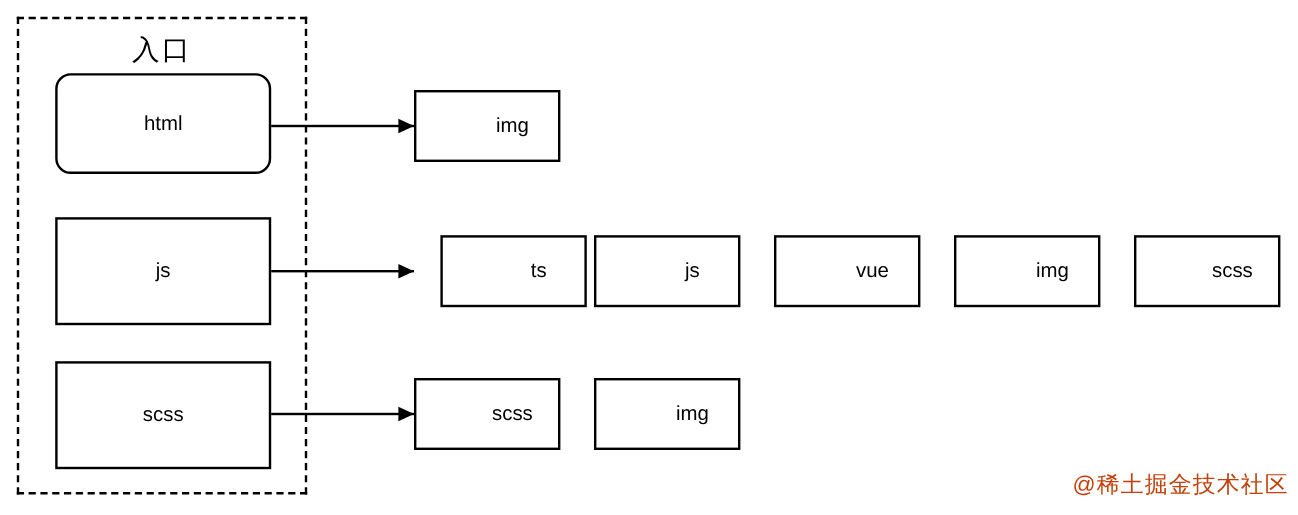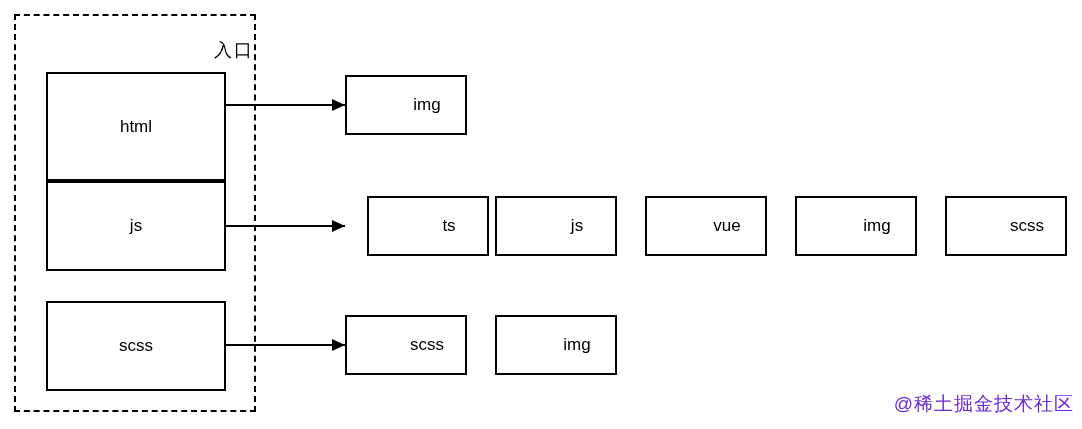--- a/index.html
+++ b/index.html
@@ -21,41 +21,41 @@
     left: 14px;
     top: 14px;
     width: 242px;
     height: 398px;
     border: 2px dashed #000000;
     box-sizing: border-box;
   }
   .entry-title {
     position: absolute;
     left: 0;
-    top: 22px;
+    top: 10px;
     width: 100%;
-    text-align: right;
-    font-size: 18px;
+    text-align: center;
+    font-size: 23px;
     color: #000000;
     letter-spacing: 2px;
   }
   
   .node {
     position: absolute;
     border: 2px solid #000000;
     background: #ffffff;
     box-sizing: border-box;
     display: flex;
     align-items: center;
     justify-content: center;
     font-size: 17px;
     color: #000000;
   }
   .entry-node { left: 46px; width: 180px; height: 90px; }
-  .n-entry-html { top: 72px; height: 109px; }
+  .n-entry-html { top: 61px; height: 84px; border-radius: 13px; }
   .n-entry-js   { top: 181px; }
   .n-entry-scss { top: 301px; }
 
   .target-node { width: 122px; height: 60px; padding-left: 42px; }
   .n-r1-img  { left: 345px; top: 75px; }
   .n-r2-ts   { left: 345px; top: 196px; margin-left: 22px; }
   .n-r2-js   { left: 495px; top: 196px; }
   .n-r2-vue  { left: 645px; top: 196px; }
   .n-r2-img  { left: 795px; top: 196px; }
   .n-r2-scss { left: 945px; top: 196px; }
@@ -83,21 +83,21 @@
   }
   .a-row1 { top: 104px; }
   .a-row2 { top: 225px; }
   .a-row3 { top: 344px; }
 
   .watermark {
     position: absolute;
     right: 8px;
     bottom: 12px;
     font-size: 19px;
-    color: #6d28d9;
+    color: #c2410c;
     letter-spacing: 1px;
     user-select: none;
   }
 </style>
 </head>
 <body>
 
 <div class="canvas">
 
   <div class="entry-group">

